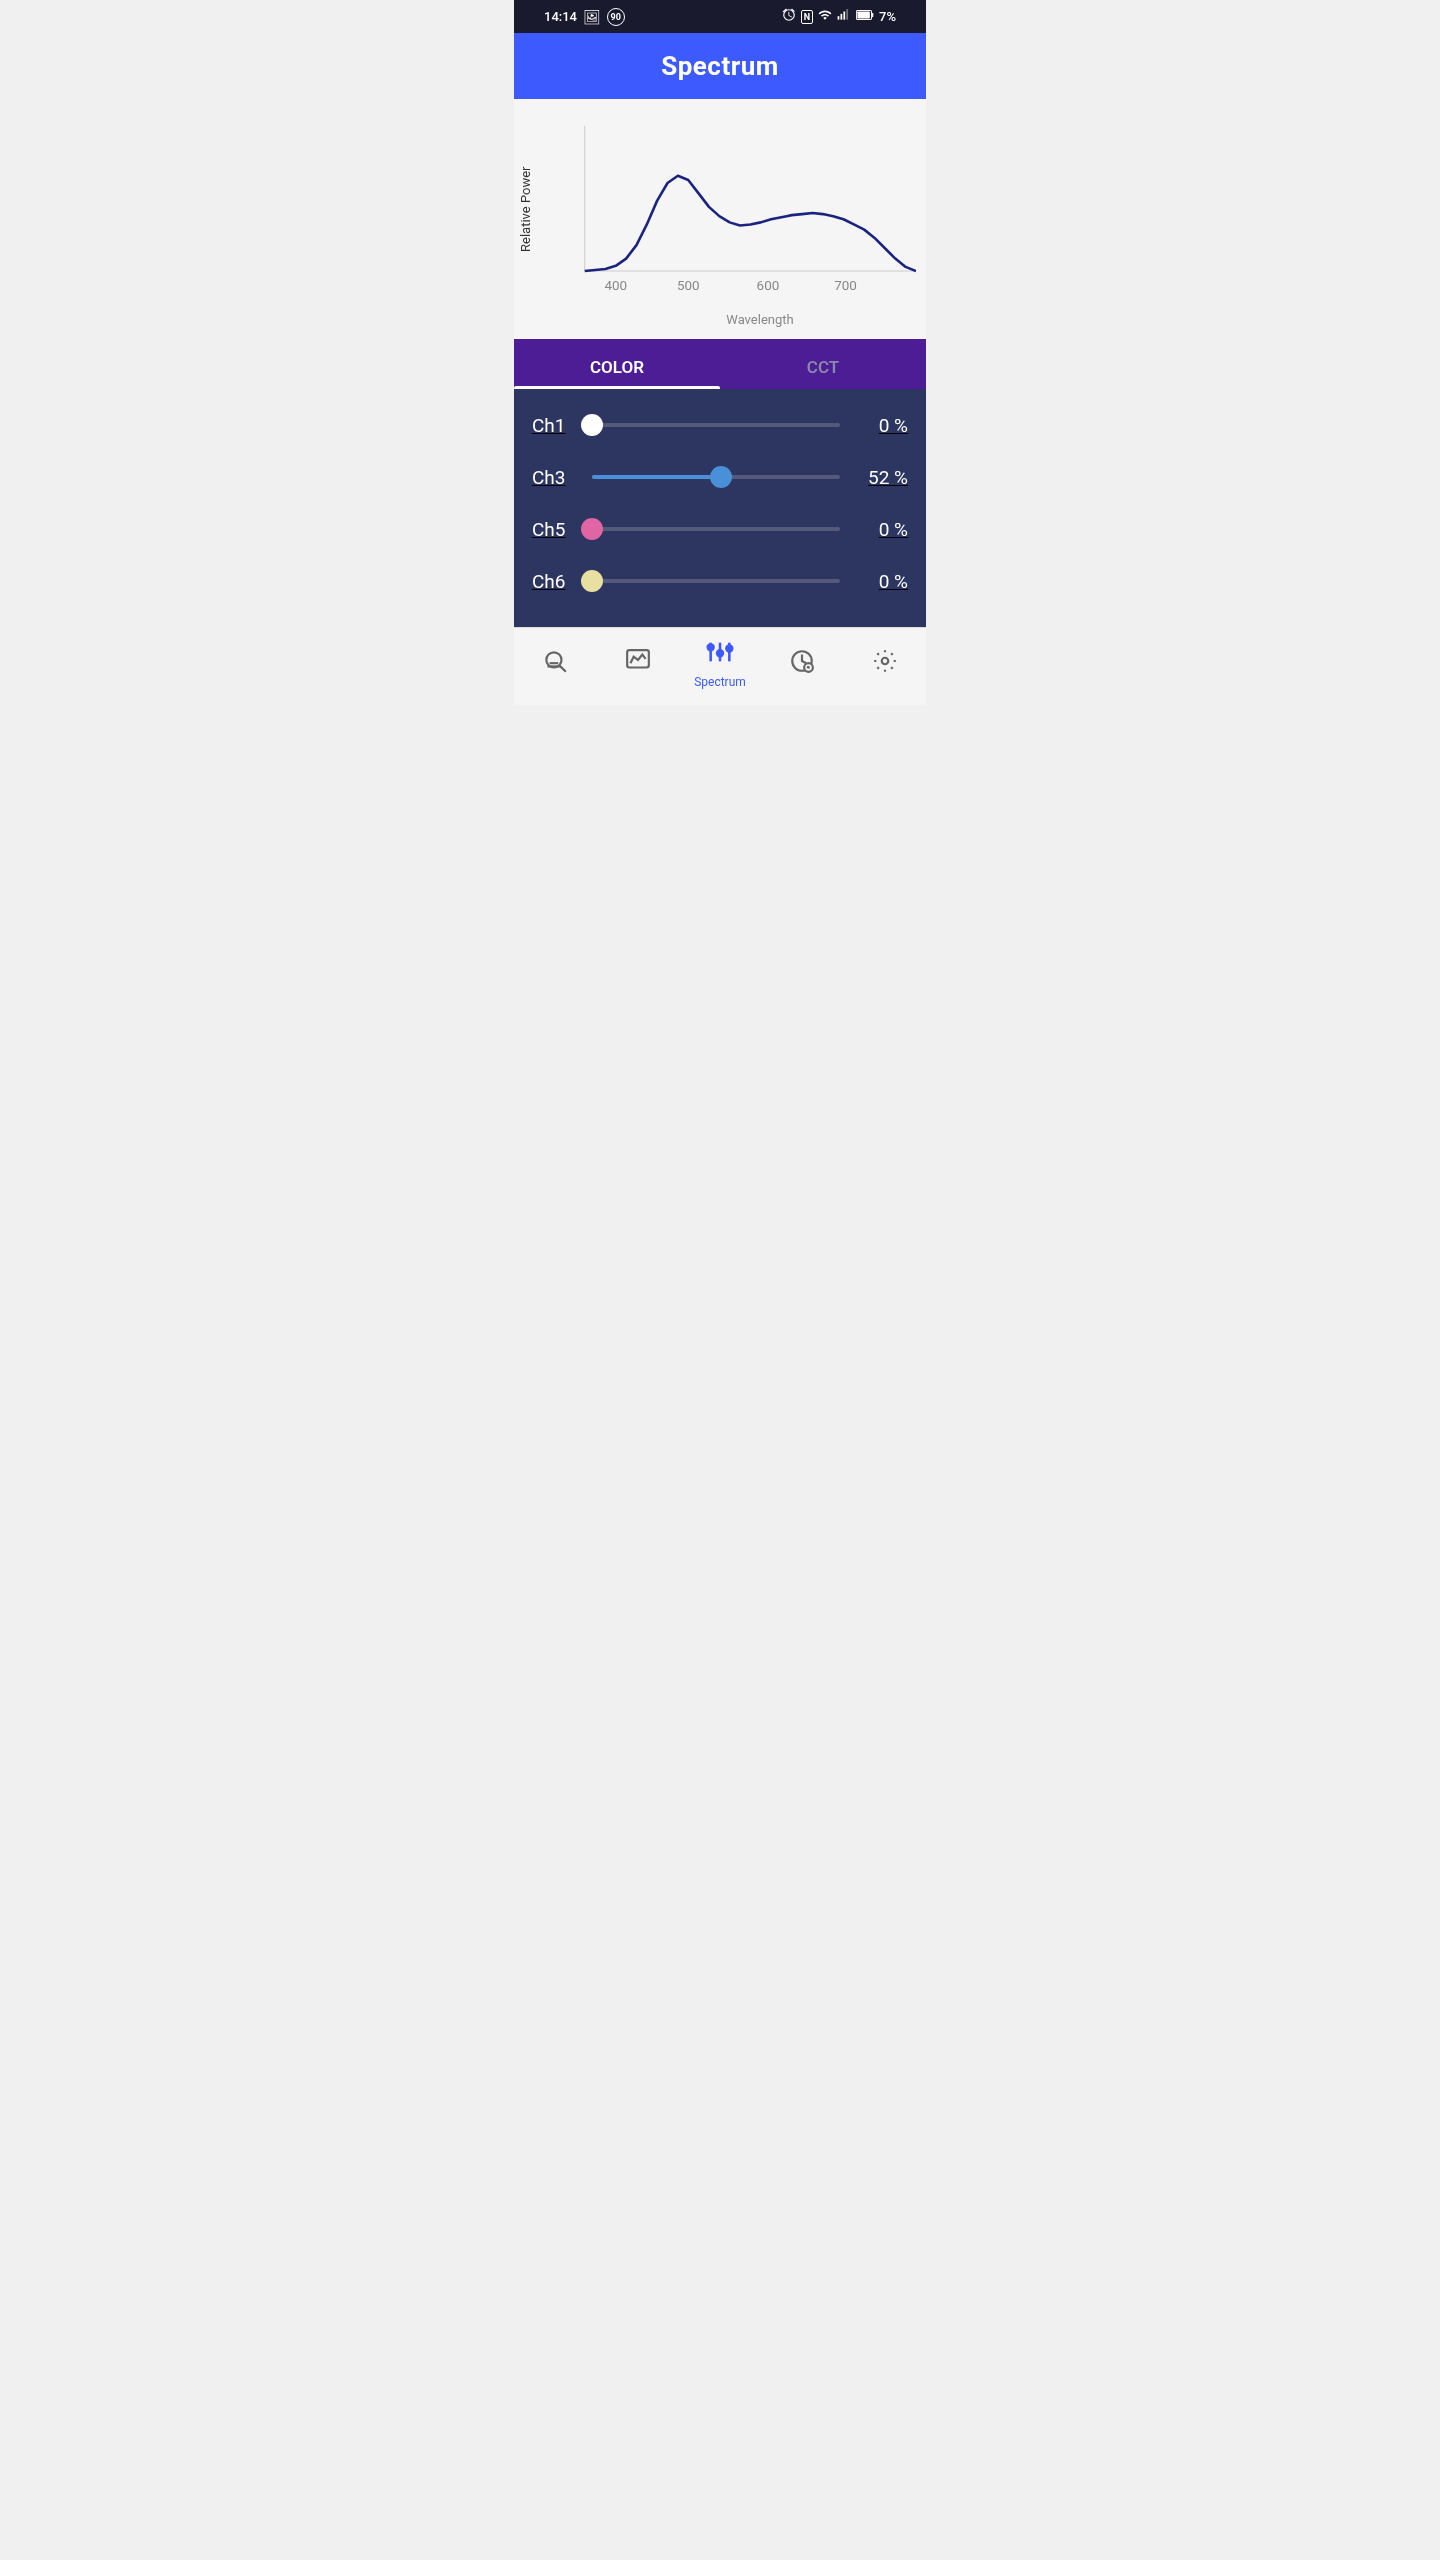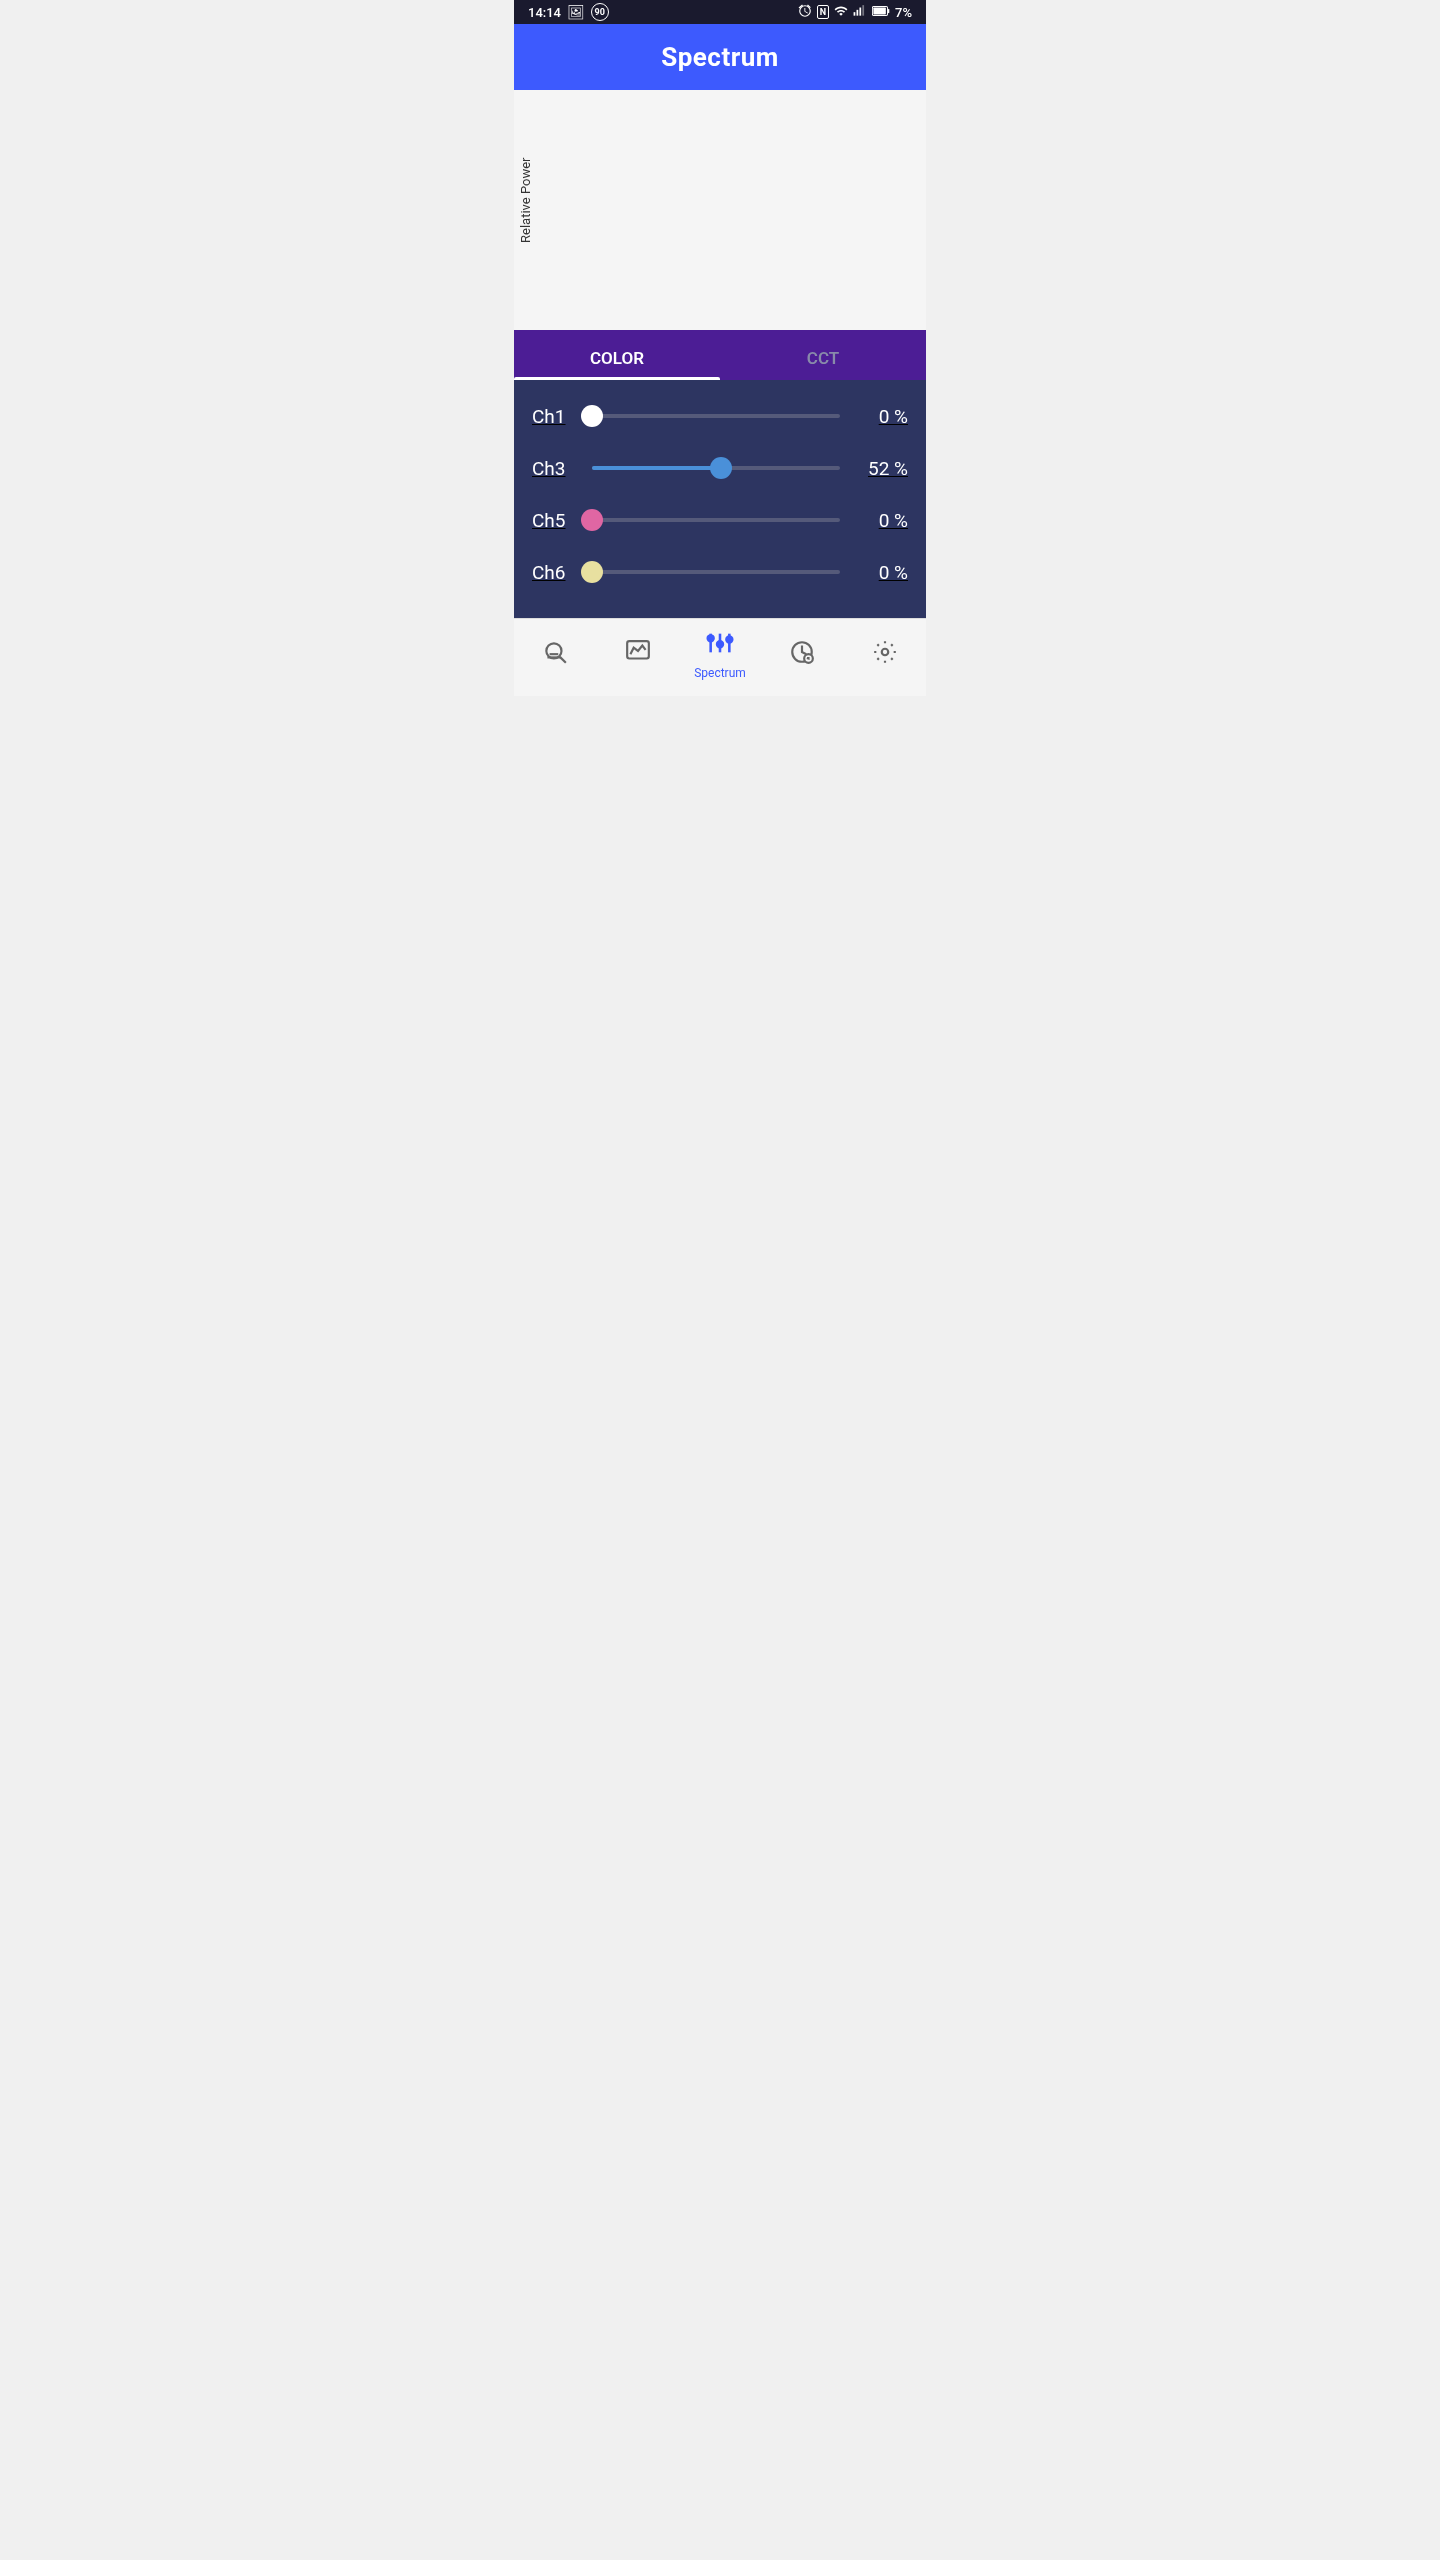--- a/index.html
+++ b/index.html
@@ -14,24 +14,24 @@
       overflow-x: hidden;
     }
 
     
     .status-bar {
       background: #1a1a2e;
       color: white;
       display: flex;
       justify-content: space-between;
       align-items: center;
-      padding: 6px 14px;
+      padding: 6px 30px;
       font-size: 13px;
       font-weight: 500;
-      height: 24px;
+      height: 33px;
     }
     .status-left { display: flex; align-items: center; gap: 6px; }
     .status-right { display: flex; align-items: center; gap: 5px; }
 
     
     .app-header {
       background: #3d5afe;
       color: white;
       text-align: center;
       padding: 18px 0;
@@ -249,20 +249,35 @@
     <span>7%</span>
   </div>
 </div>
 
 <div class="app-header">
   <span>Spectrum</span>
 </div>
 
 <div class="chart-area">
   <div class="y-axis-label">Relative Power</div>
+  <div class="chart-svg-wrapper">
+    <svg width="100%" height="185" viewBox="0 0 340 165">
+
+      <line x1="20" y1="0" x2="20" y2="140" stroke="#ccc" stroke-width="1"></line>
+      <line x1="20" y1="140" x2="340" y2="140" stroke="#ccc" stroke-width="1"></line>
+
+      <text x="50" y="158" font-size="13" fill="#888" text-anchor="middle">400</text>
+      <text x="120" y="158" font-size="13" fill="#888" text-anchor="middle">500</text>
+      <text x="197" y="158" font-size="13" fill="#888" text-anchor="middle">600</text>
+      <text x="272" y="158" font-size="13" fill="#888" text-anchor="middle">700</text>
+
+      <polyline points="20,140 30,139 40,138 50,135 60,128 70,115 80,95 90,72 100,55 110,48 120,52 130,65 140,78 150,87 160,93 170,96 180,95 190,93 200,90 210,88 215,87 220,86 230,85 240,84 250,85 260,87 270,90 280,95 290,100 300,108 310,118 320,128 330,136 340,140" fill="none" stroke="#1a237e" stroke-width="2.5" stroke-linejoin="round"></polyline>
+    </svg>
+    <div class="chart-x-label">Wavelength</div>
+  </div>
 </div>
 
 <div class="tabs-section">
   <div class="tab active">
     <span>COLOR</span>
   </div>
   <div class="tab">
     <span>CCT</span>
   </div>
 </div>

